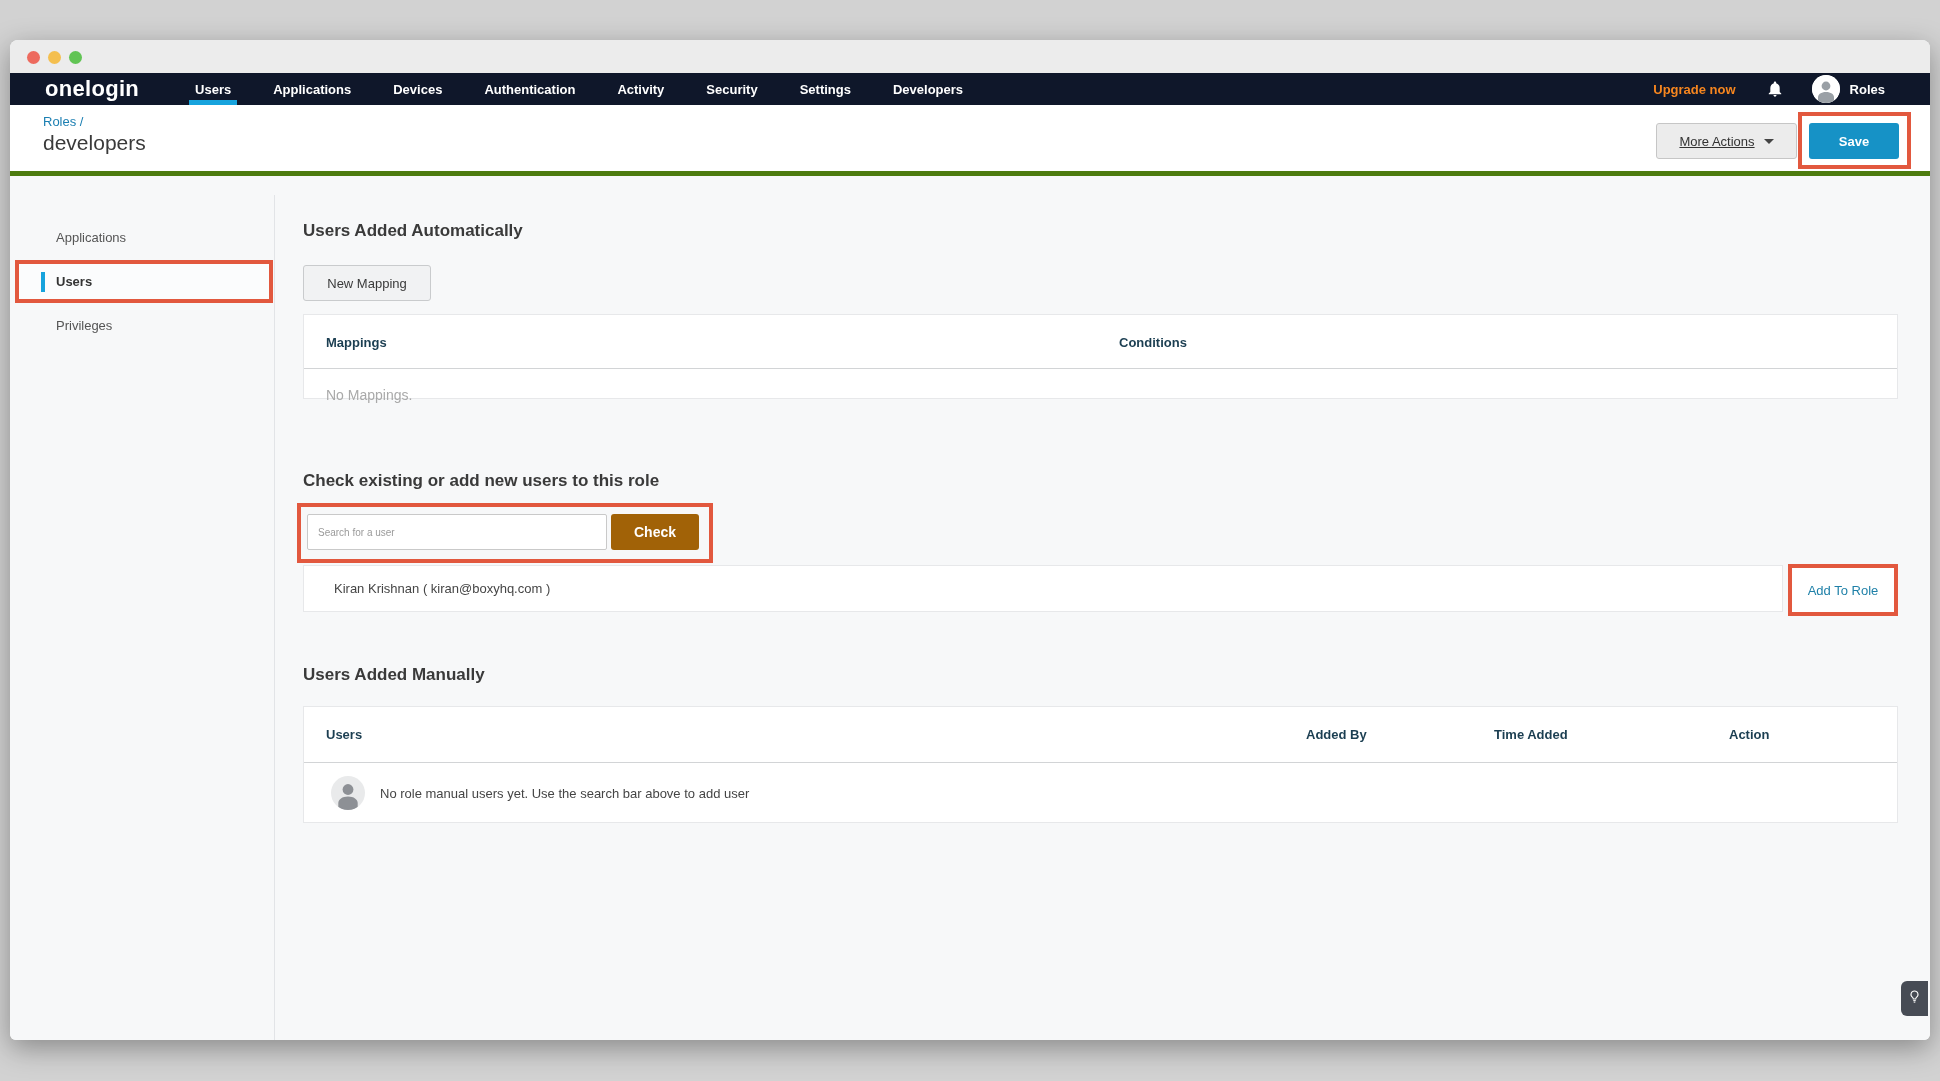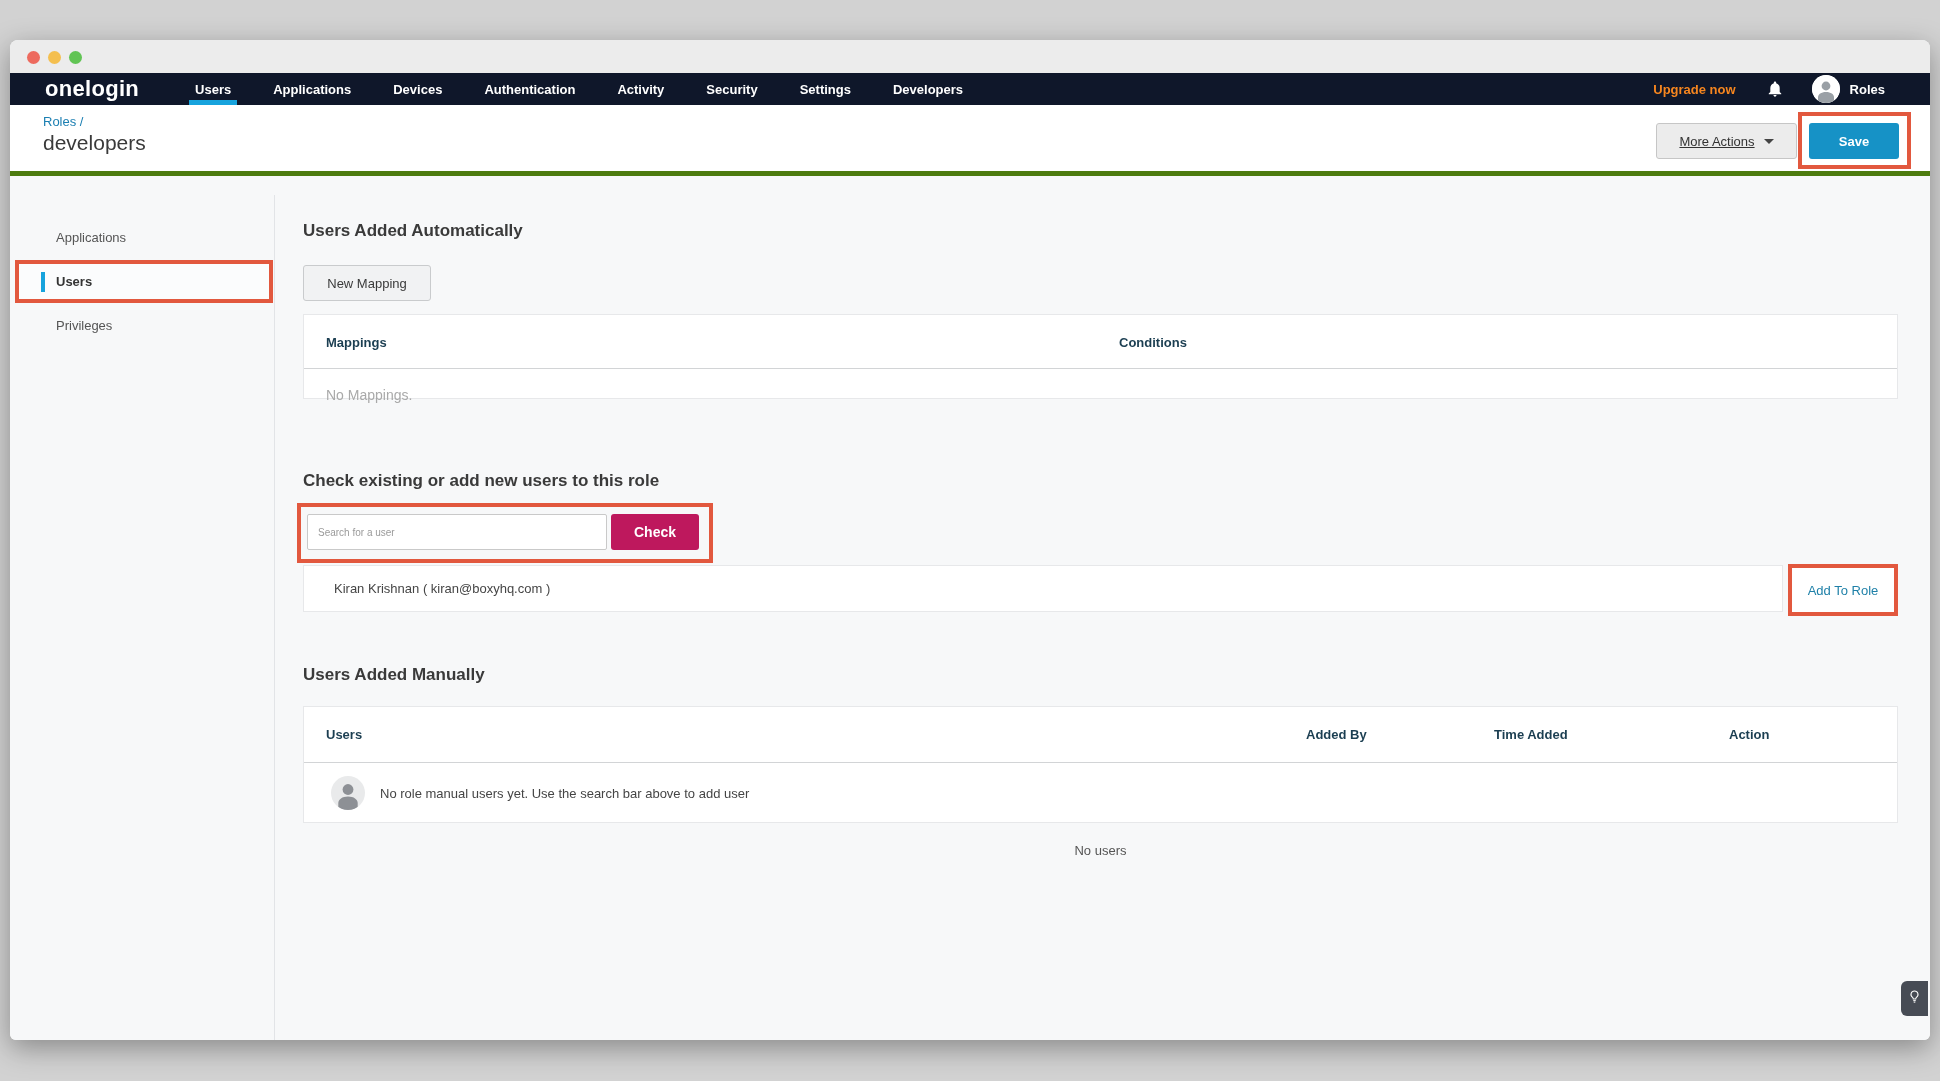--- a/index.html
+++ b/index.html
@@ -87,21 +87,21 @@
   .empty-cell { position:absolute; left:22px; top:72px; font-size:14px; color:#a9a9a9; }
   .search-annotation { position:absolute; left:287px; top:308px; width:416px; height:60px; border:4px solid #e2583e; }
   .search-input {
     position:absolute; left:297px; top:319px; width:300px; height:36px;
     border:1px solid #c9c9c9; border-radius:2px; background:#fff;
     font-size:10px; color:#333; padding:0 10px; font-family:inherit;
   }
   .search-input::placeholder { color:#9a9a9a; }
   .btn-check {
     position:absolute; left:601px; top:319px; width:88px; height:36px;
-    background:#be185d; border:none; border-radius:3px; color:#fff;
+    background:#a16207; border:none; border-radius:3px; color:#fff;
     font-size:14px; font-weight:700; cursor:pointer;
   }
   .row-result { left:293px; top:370px; width:1480px; height:47px; display:flex; align-items:center;padding-left:12px; }
   .row-result .result-text { margin-left:18px; font-size:13px; color:#454545; }
   .addrole-annotation {
     position:absolute; left:1778px; top:369px; width:110px; height:52px;
     border:4px solid #e2583e; background:#fff;
     display:flex; align-items:center; justify-content:center;
   }
   .addrole-link { font-size:13px; color:#1f80a8; cursor:pointer; }
@@ -220,21 +220,20 @@
       <div class="manual-body">
         <span class="row-avatar">
           <svg viewBox="0 0 34 34" width="34" height="34">
               <circle cx="17" cy="13.5" r="5.4" fill="#8d9095"></circle>
               <path d="M17 20.5c-5.8 0-9.7 2.9-9.7 6.6V34h19.4v-6.9c0-3.7-3.9-6.6-9.7-6.6z" fill="#8d9095"></path>
             </svg>
         </span>
         <span class="manual-empty">No role manual users yet. Use the search bar above to add user</span>
       </div>
     </div>
-    <div class="no-users">No users</div>
 
     <div class="bulb-widget">
       <span>
         <svg viewBox="0 0 24 24" width="15" height="15">
             <path fill="none" stroke="#ffffff" stroke-width="1.7" d="M12 3.2a5.6 5.6 0 0 0-3.2 10.2c.7.5 1.2 1.3 1.2 2.1v.6h4v-.6c0-.8.5-1.6 1.2-2.1A5.6 5.6 0 0 0 12 3.2z"></path>
             <line x1="10" y1="18.6" x2="14" y2="18.6" stroke="#ffffff" stroke-width="1.7"></line>
             <line x1="10.7" y1="21" x2="13.3" y2="21" stroke="#ffffff" stroke-width="1.7"></line>
           </svg>
       </span>
     </div>

